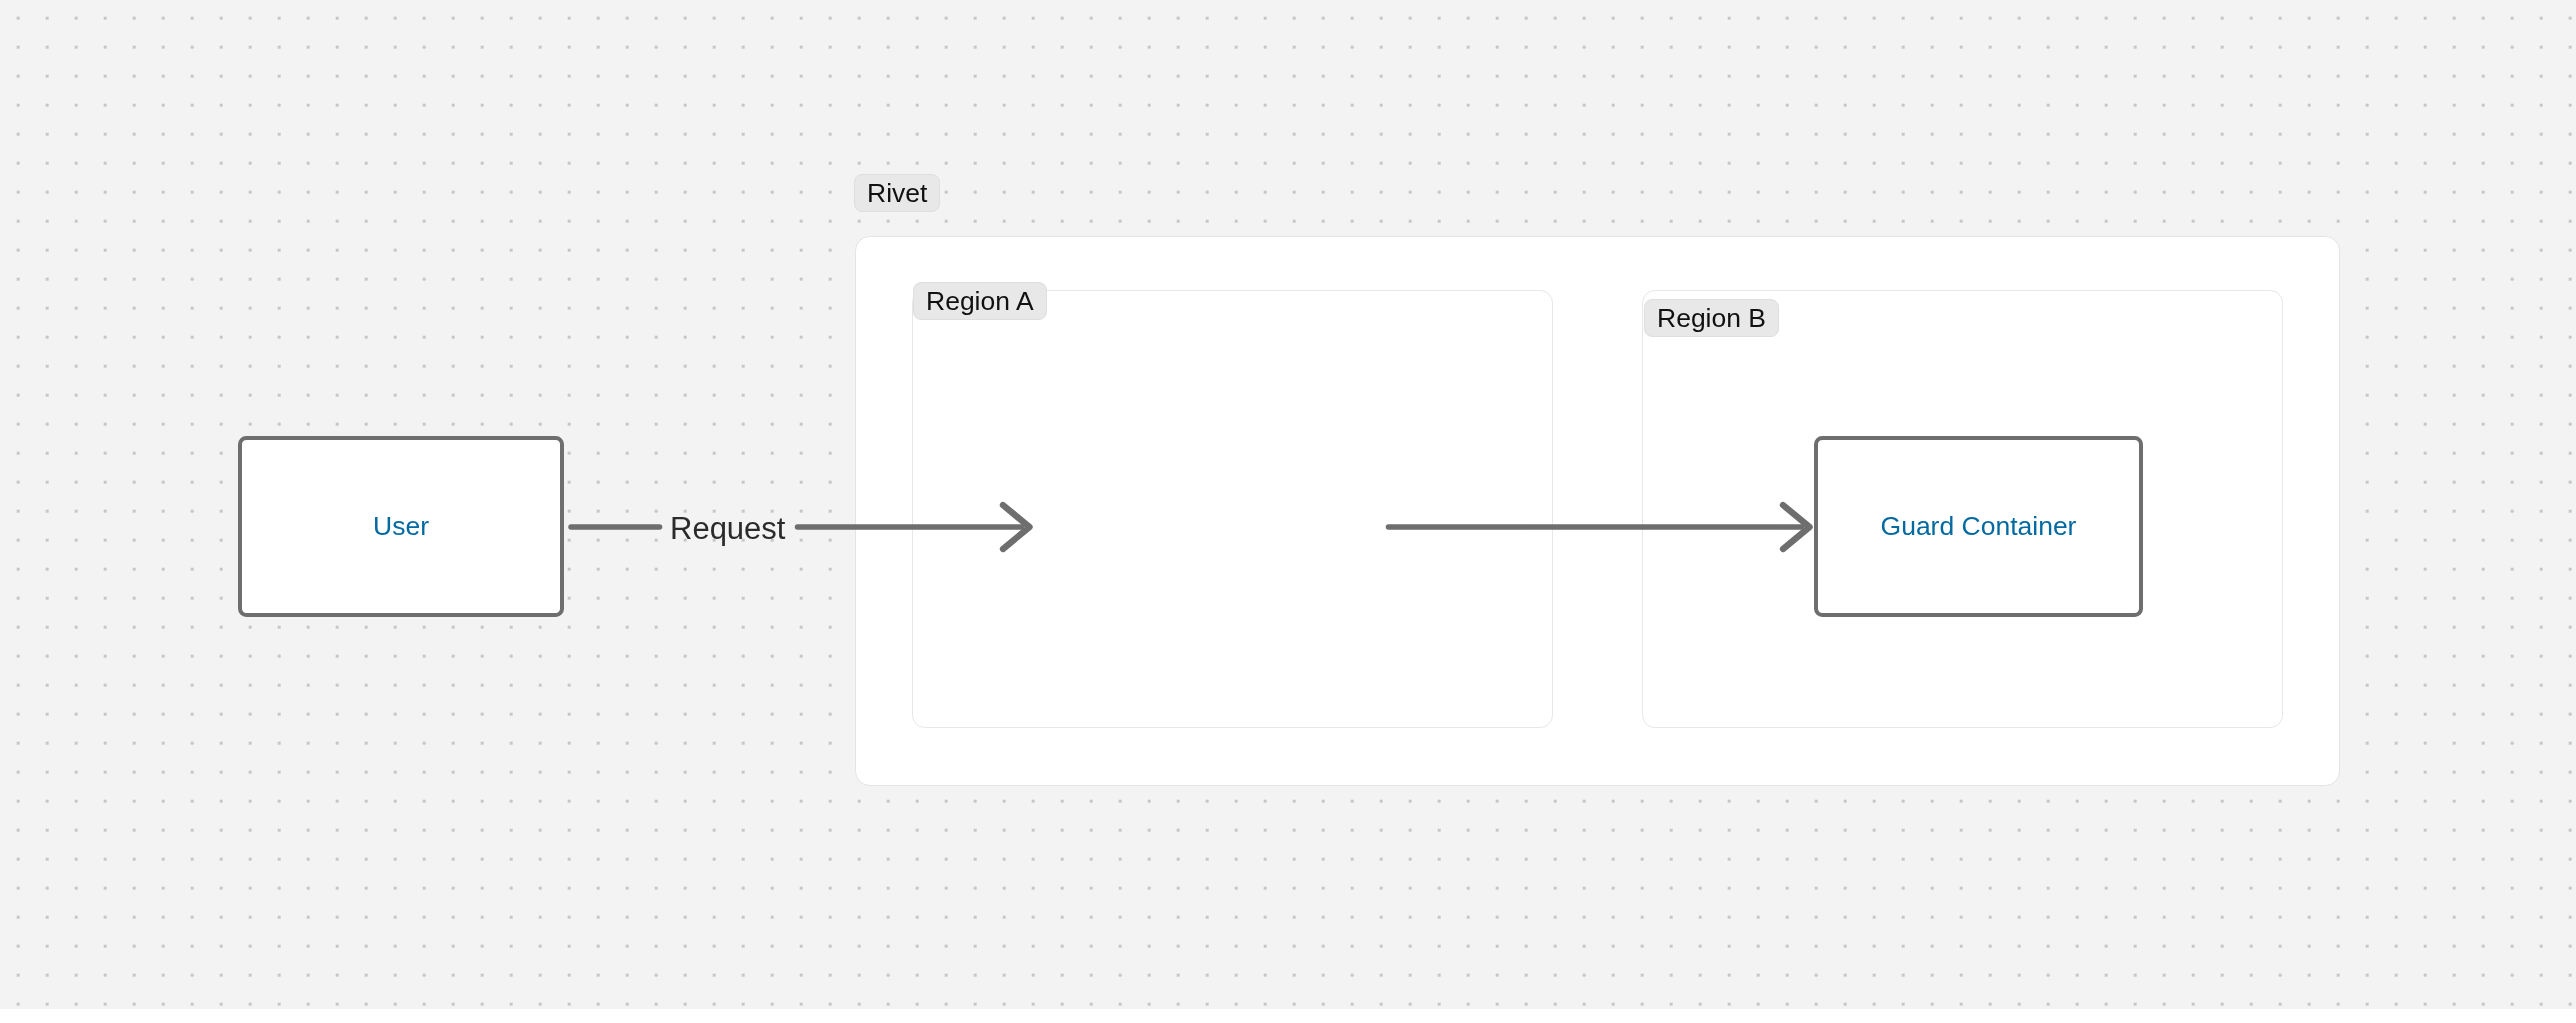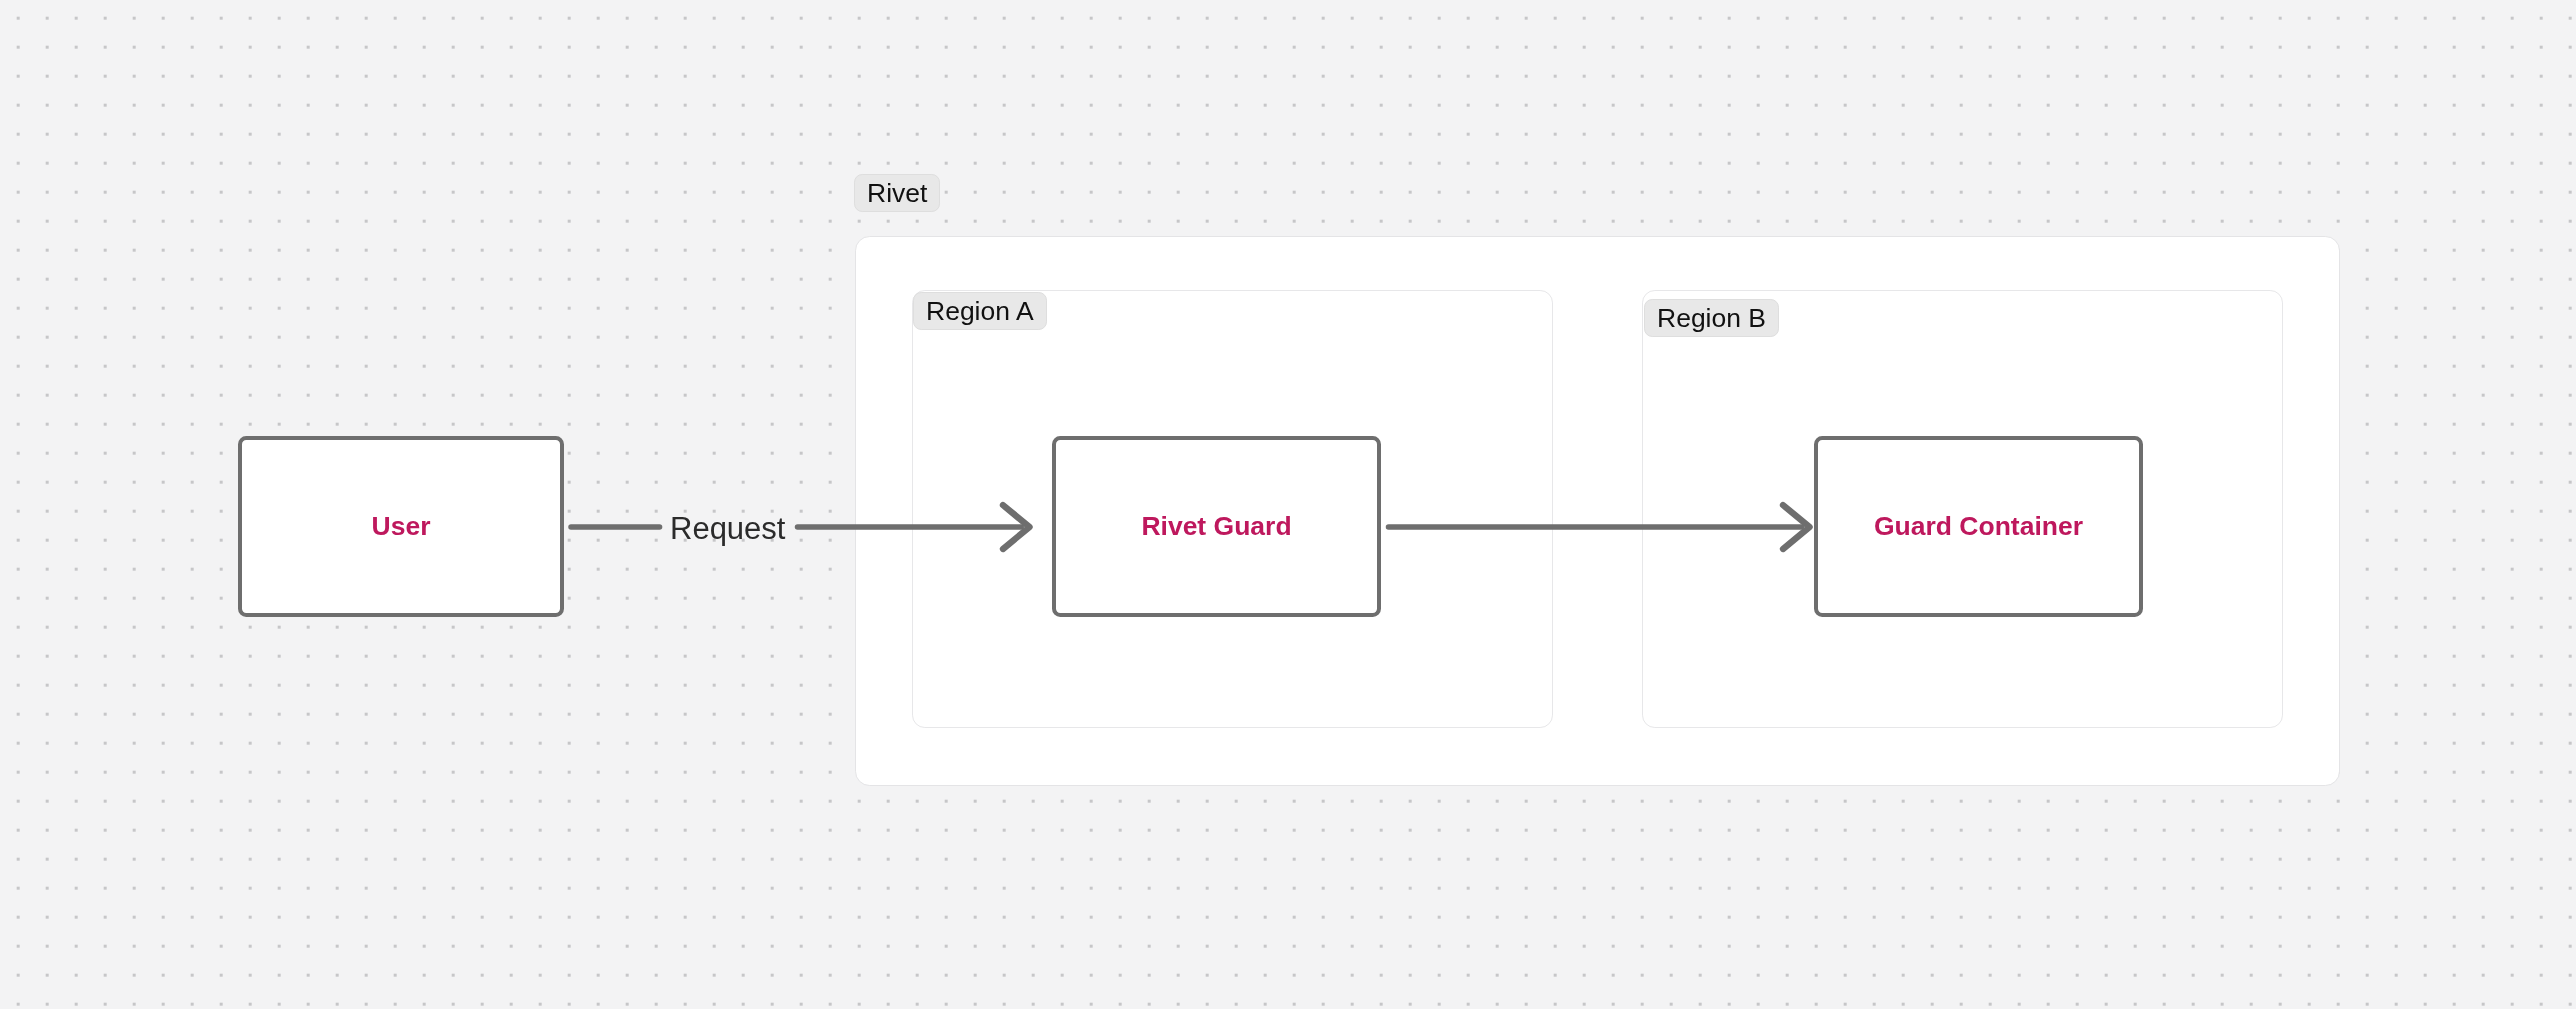--- a/index.html
+++ b/index.html
@@ -62,26 +62,25 @@
     display: flex;
     align-items: center;
     justify-content: center;
     background: #ffffff;
     border: 4.6px solid #6e6e6e;
     border-radius: 8.2px;
     box-sizing: border-box;
     z-index: 8;
   }
   .node-label {
-    color: #be185d;
+    color: #0369a1;
     font-size: 26.5px;
     line-height: 1.2;
     text-align: center;
     white-space: nowrap;
-    font-weight: bold;
   }
 
   
   .edge-layer {
     position: absolute;
     left: 0;
     top: 0;
     width: 2576px;
     height: 1023px;
     z-index: 7;
@@ -102,21 +101,21 @@
 <div id="canvas">
 
   <div class="group-outer" style="left:855px; top:236px; width:1485px; height:550px;"></div>
 
   <div class="group-badge" style="left:854px; top:174px;">
     <span>Rivet</span>
   </div>
 
   <div class="group-region" style="left:912px; top:290px; width:641px; height:438px;"></div>
 
-  <div class="group-badge" style="left:913px; top:292px;">
+  <div class="group-badge" style="left:913px; top:282px;">
     <span>Region A</span>
   </div>
 
   <div class="group-region" style="left:1642px; top:290px; width:641px; height:438px;"></div>
 
   <div class="group-badge" style="left:1644px; top:292px;margin-top:7px;">
     <span>Region B</span>
   </div>
 
   <svg class="edge-layer" viewBox="0 0 2820 1120" xmlns="http://www.w3.org/2000/svg">
@@ -134,22 +133,19 @@
   </svg>
 
   <div class="edge-label" style="left:670px; top:513px;">
     <span>Request</span>
   </div>
 
   <div class="node" style="left:238px; top:436px; width:326px; height:181px;">
     <span class="node-label">User</span>
   </div>
 
-  <div class="node" style="left:1052px; top:436px; width:329px; height:181px;">
-    <span class="node-label">Rivet Guard</span>
-  </div>
 
   <div class="node" style="left:1814px; top:436px; width:329px; height:181px;">
     <span class="node-label">Guard Container</span>
   </div>
 
 </div>
 
 
 </body></html>

